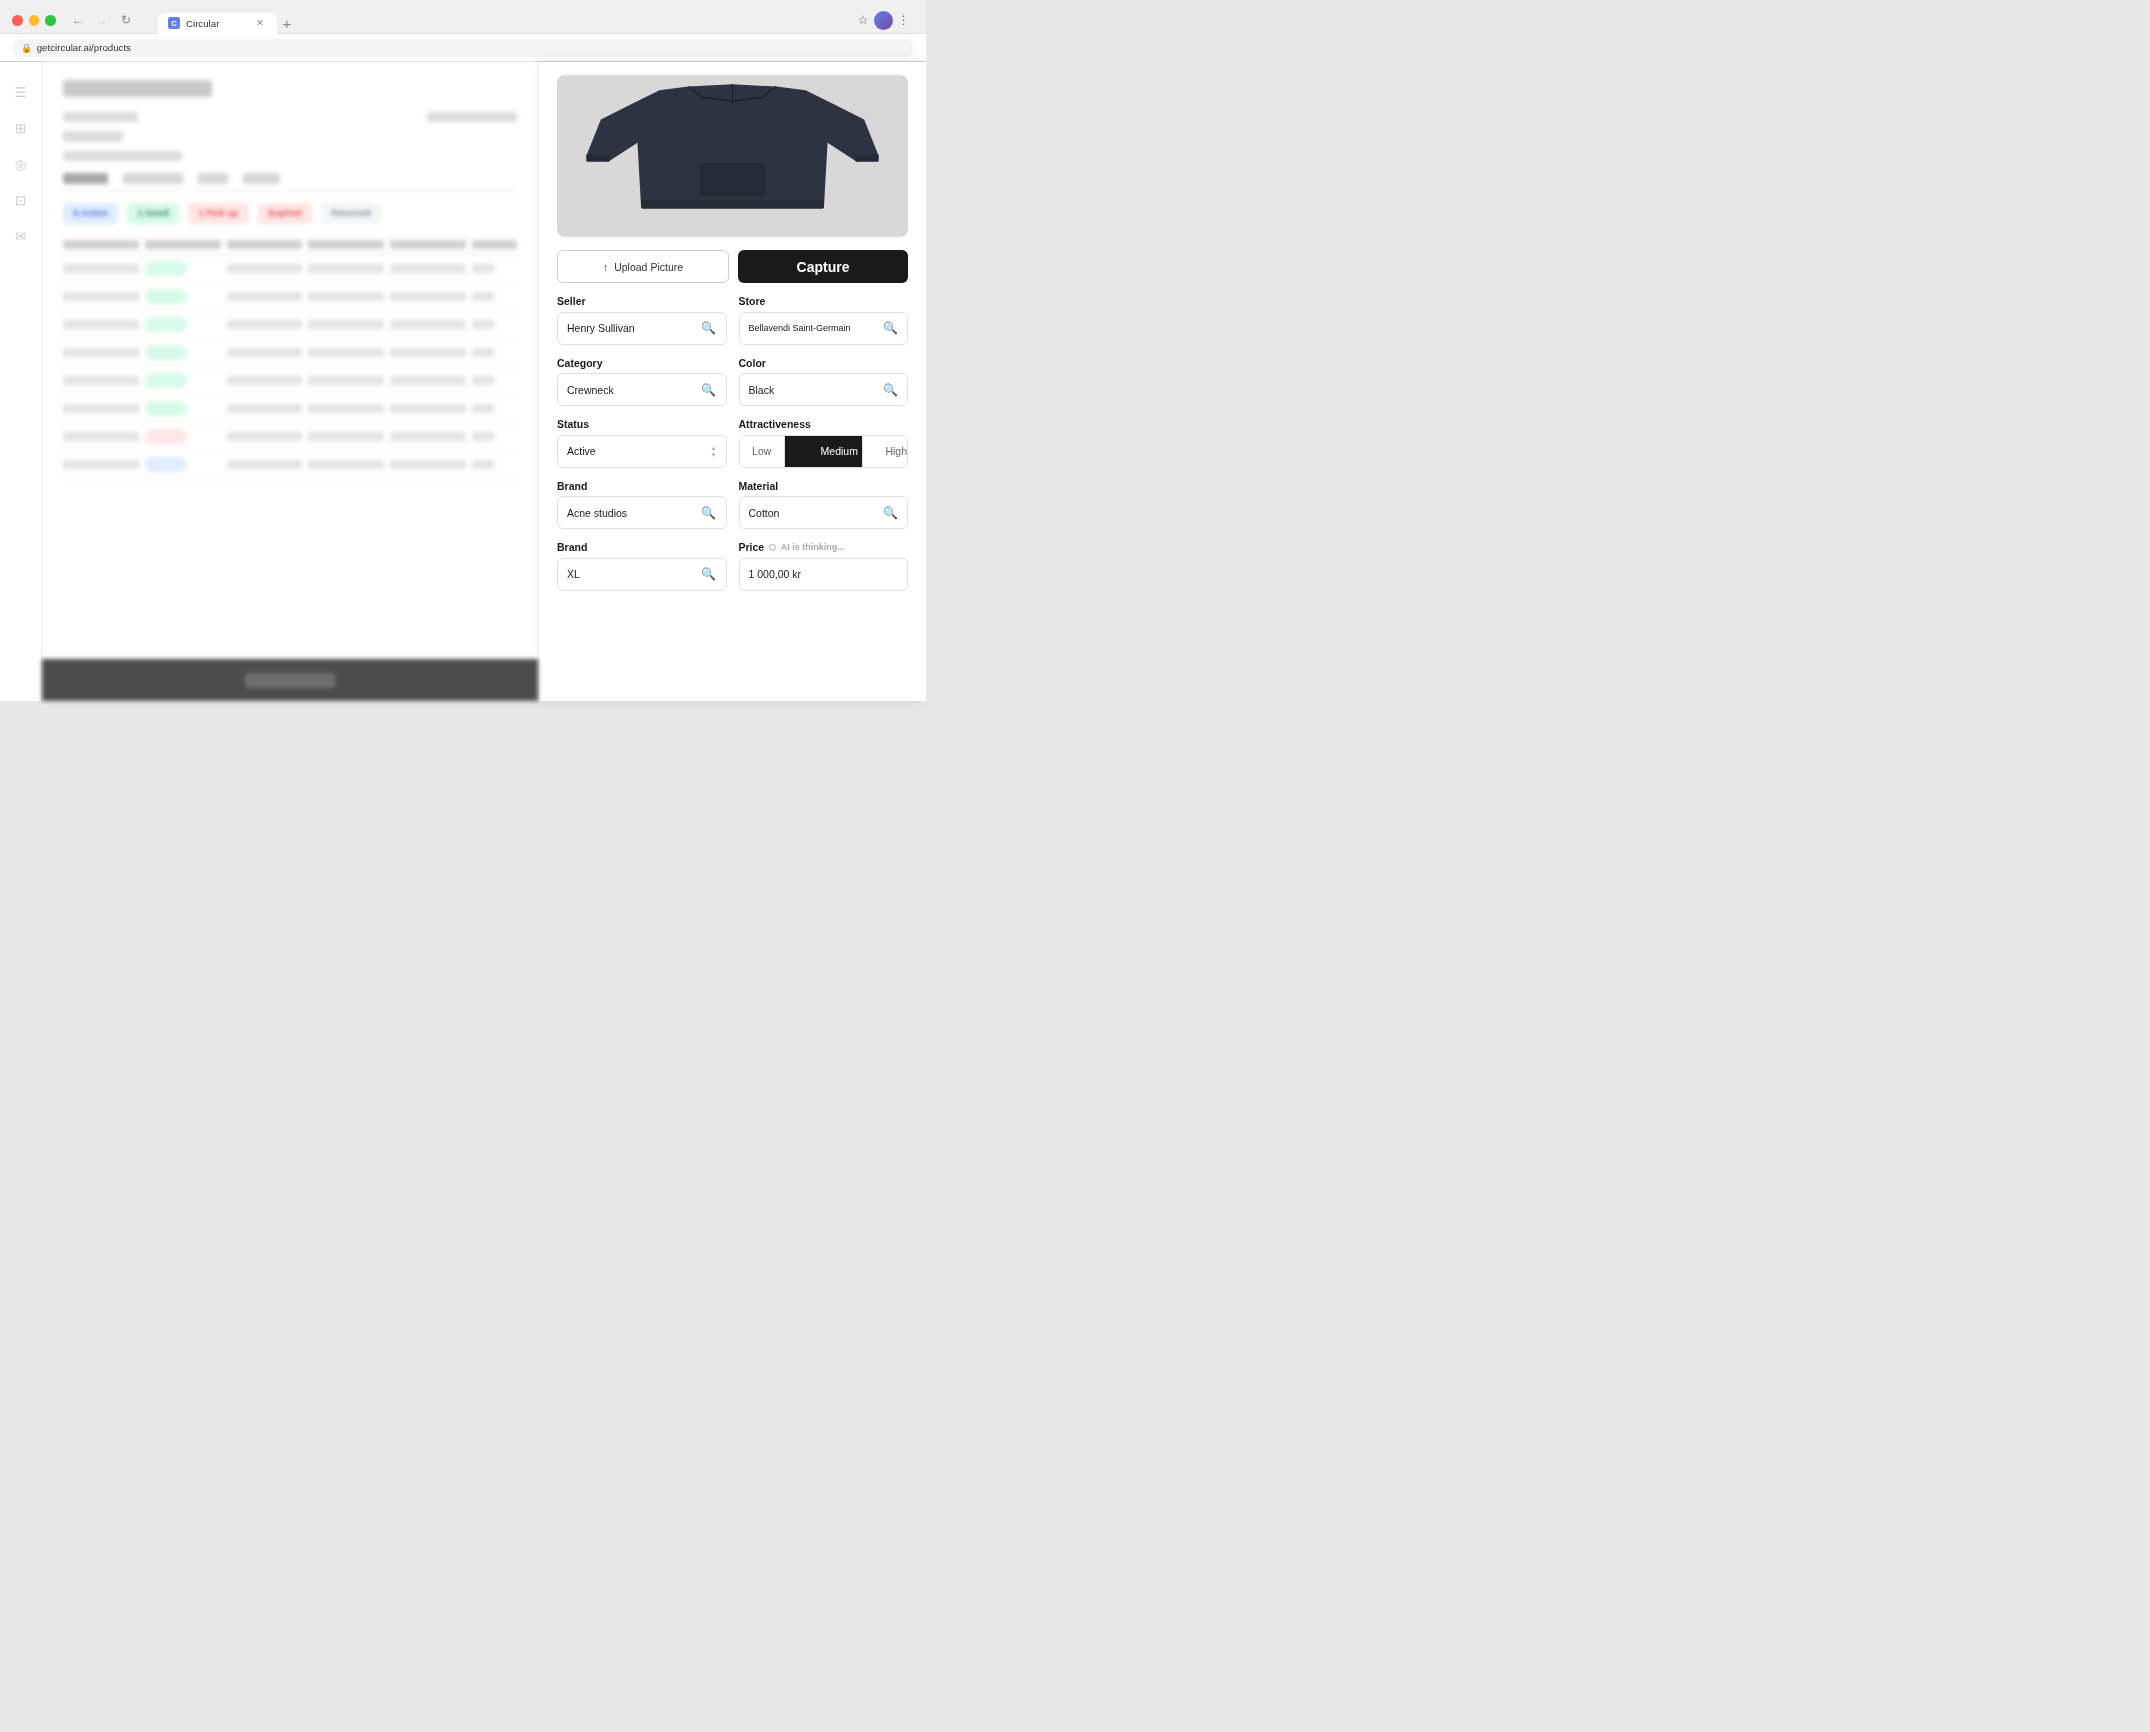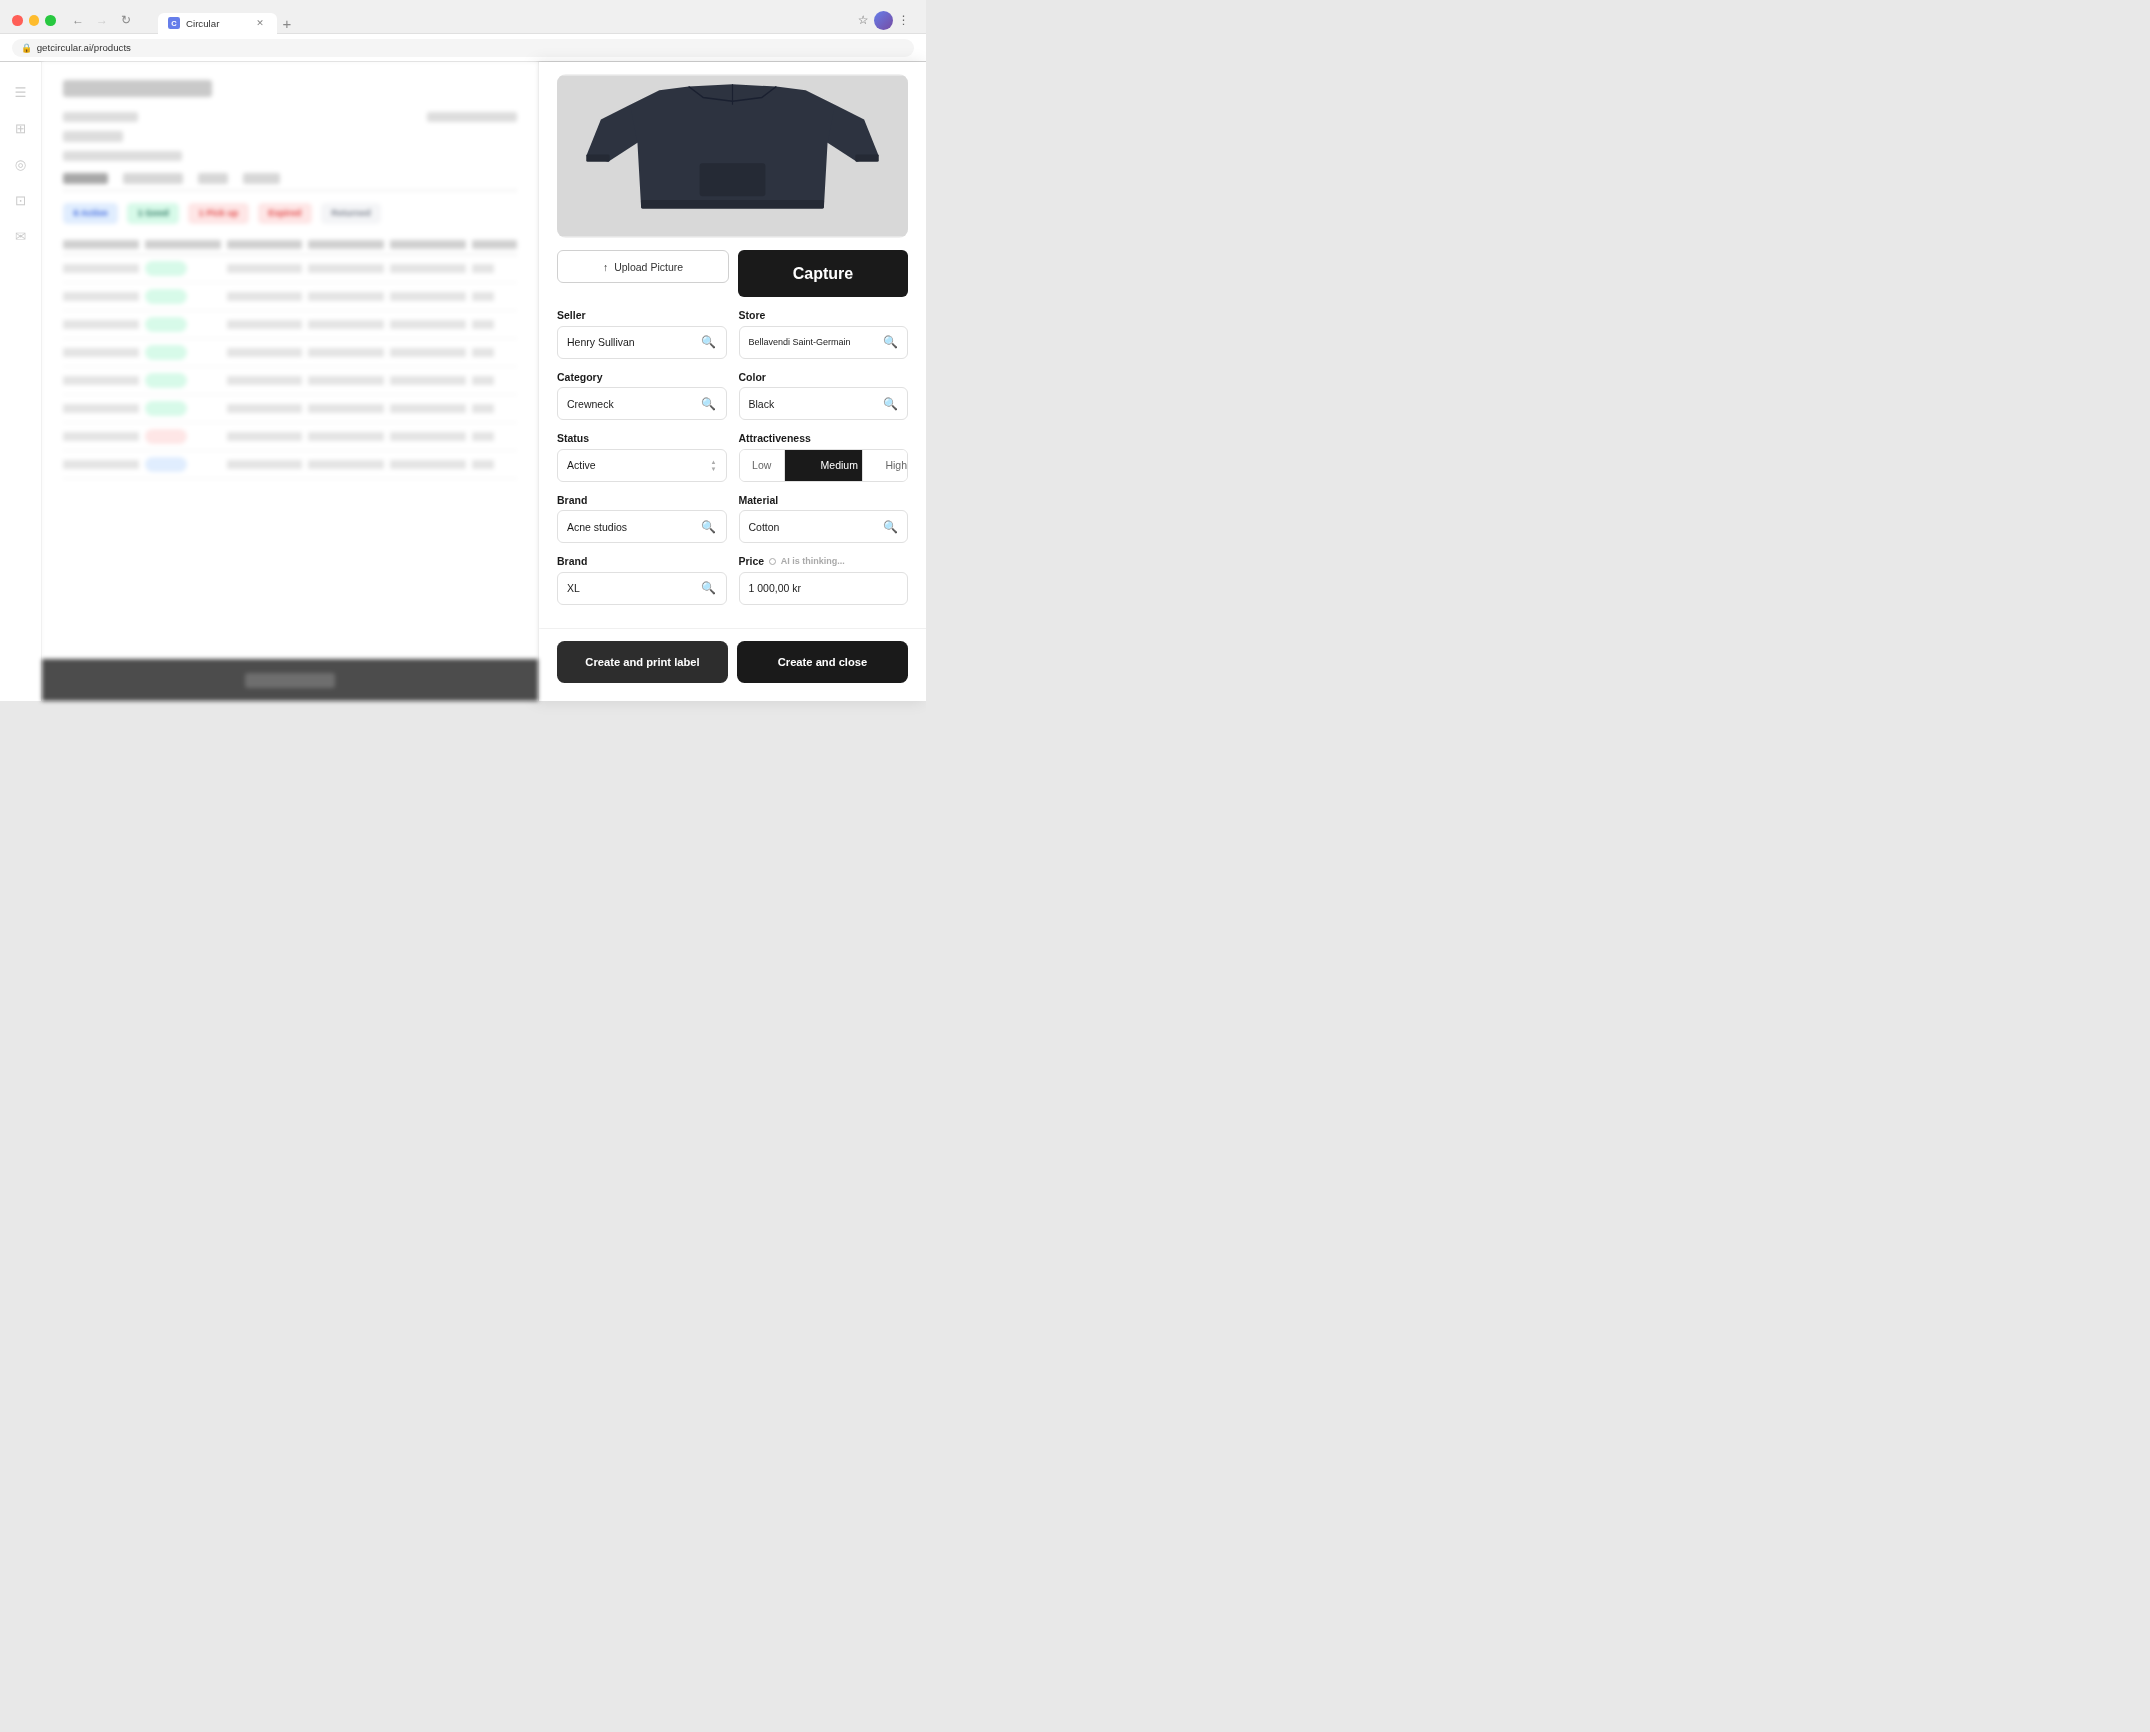--- a/index.html
+++ b/index.html
@@ -357,26 +357,26 @@
       justify-content: center;
       gap: 6px;
       font-size: 10.5px;
       color: #333;
       cursor: pointer;
       font-weight: 500;
     }
 
     .btn-capture {
       flex: 1;
-      height: 47px;
+      height: 33px;
       background: #1a1a1a;
       color: white;
       border: none;
       border-radius: 6px;
-      font-size: 16px;
+      font-size: 14px;
       font-weight: 600;
       cursor: pointer;
     }
 
     .form-section {
       padding: 0 18px;
     }
 
     .form-row {
       display: grid;
@@ -840,24 +840,16 @@
             </div>
           </div>
           <div class="form-input">
             <span>1 000,00 kr</span>
           </div>
         </div>
       </div>
 
     </div>
 
-    <div class="bottom-actions">
-      <button class="btn-action btn-print">
-        <span>Create and print label</span>
-      </button>
-      <button class="btn-action btn-close-create">
-        <span>Create and close</span>
-      </button>
-    </div>
 
   </div>
 </div>
 
 
 </body></html>

